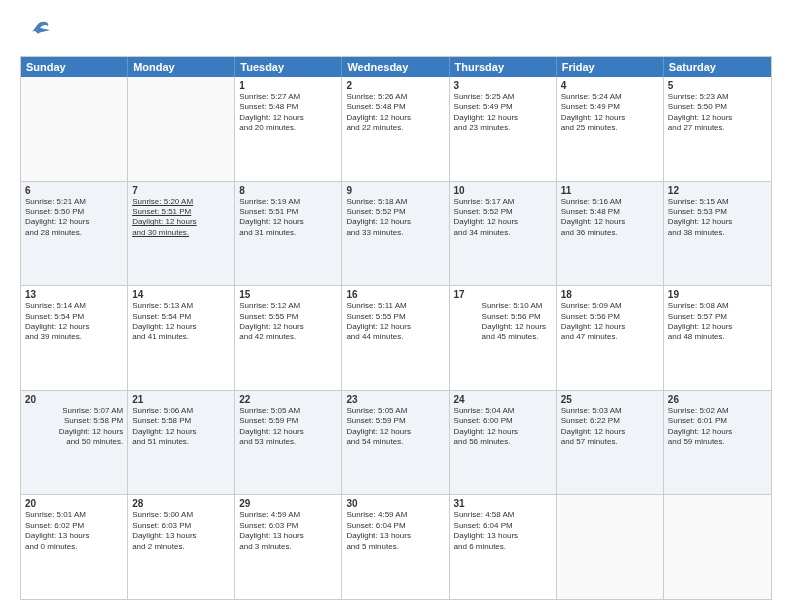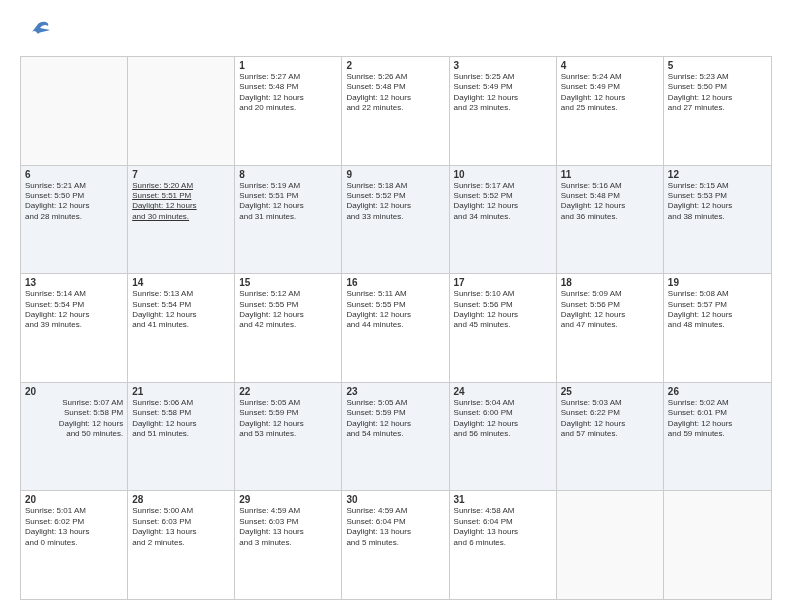--- a/index.html
+++ b/index.html
@@ -127,20 +127,29 @@
         </div>
       </div>
     </div>
     <div class="title-section">
       <div class="month-title"></div>
       <div class="location"></div>
     </div>
   </div>
 
   <div class="calendar">
+    <div class="cal-header">
+    <div class="cal-header-cell">Sunday</div>
+        <div class="cal-header-cell">Monday</div>
+        <div class="cal-header-cell">Tuesday</div>
+        <div class="cal-header-cell">Wednesday</div>
+        <div class="cal-header-cell">Thursday</div>
+        <div class="cal-header-cell">Friday</div>
+        <div class="cal-header-cell">Saturday</div>
+      </div>
     <div class="cal-body">
     <div class="cal-row">
           <div class="cal-cell empty"></div>
           <div class="cal-cell empty"></div>
           <div class="cal-cell">
             <span class="day-num">1</span>
             <div class="cell-text" style="white-space: pre-line;">Sunrise: 5:27 AM
 Sunset: 5:48 PM
 Daylight: 12 hours
 and 20 minutes.</div>
@@ -249,21 +258,21 @@
           </div>
           <div class="cal-cell">
             <span class="day-num">16</span>
             <div class="cell-text" style="white-space: pre-line;">Sunrise: 5:11 AM
 Sunset: 5:55 PM
 Daylight: 12 hours
 and 44 minutes.</div>
           </div>
           <div class="cal-cell">
             <span class="day-num">17</span>
-            <div class="cell-text" style="white-space: pre-line;">Sunrise: 5:10 AM
+            <div class="cell-text" style="white-space: pre-line; margin-left: 28px;">Sunrise: 5:10 AM
 Sunset: 5:56 PM
 Daylight: 12 hours
 and 45 minutes.</div>
           </div>
           <div class="cal-cell">
             <span class="day-num">18</span>
             <div class="cell-text" style="white-space: pre-line;">Sunrise: 5:09 AM
 Sunset: 5:56 PM
 Daylight: 12 hours
 and 47 minutes.</div>

